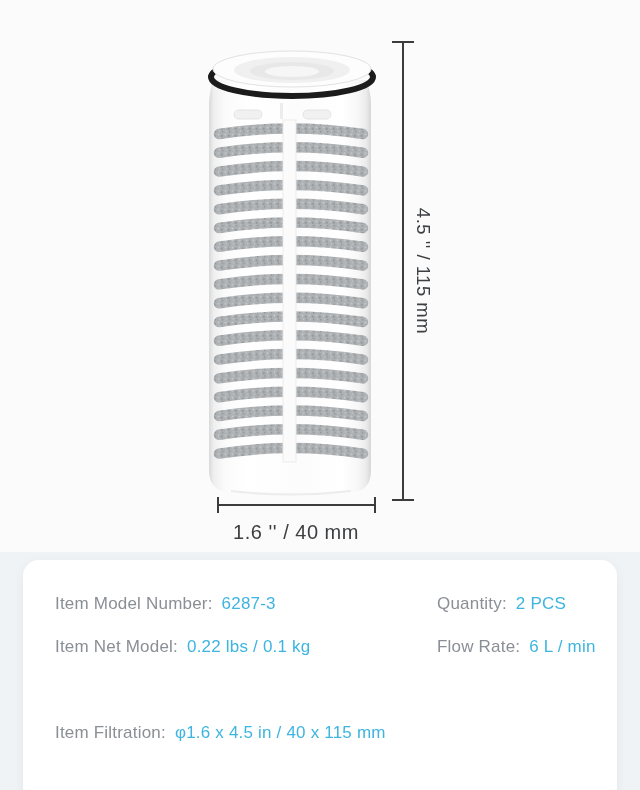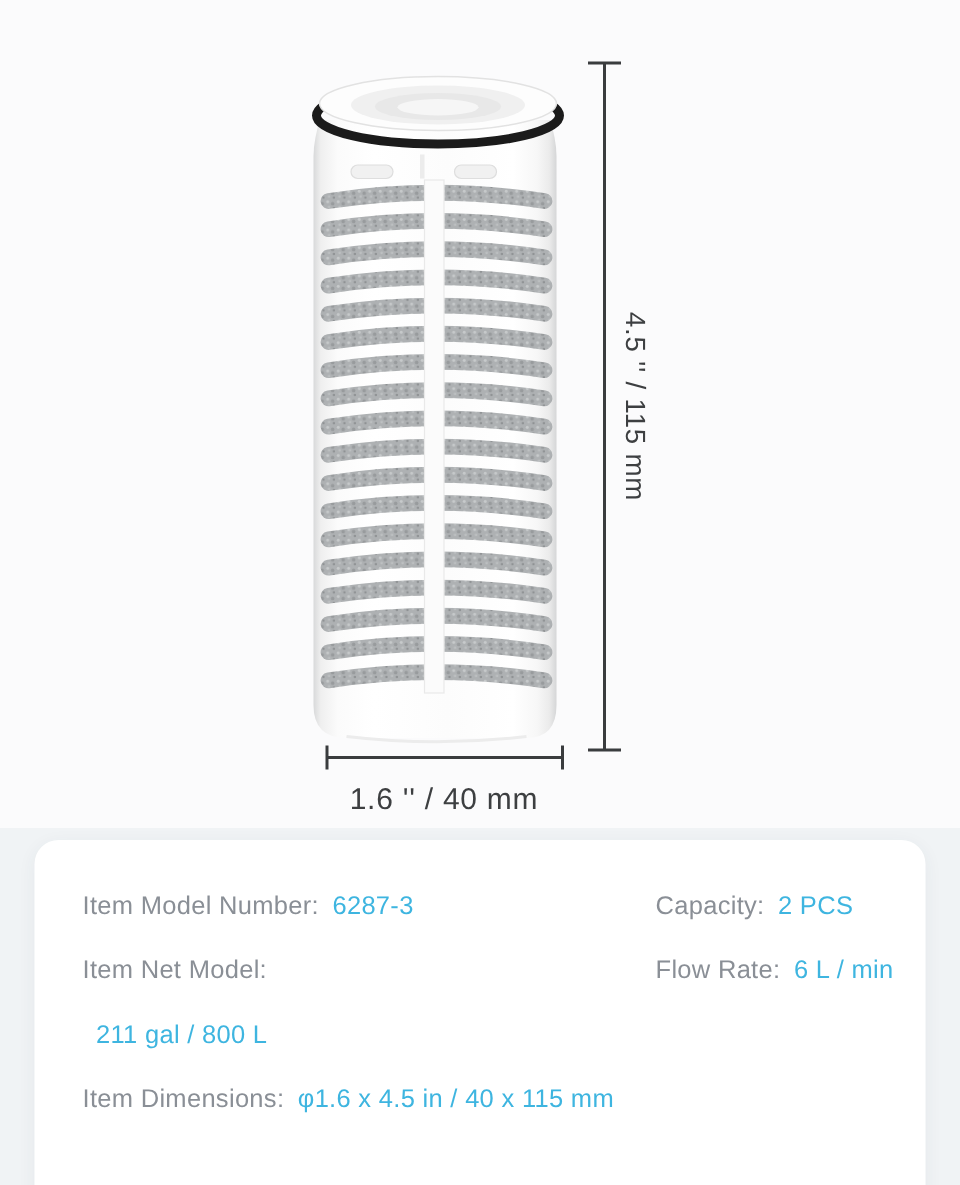--- a/index.html
+++ b/index.html
@@ -112,33 +112,33 @@
   <div class="bottom-section">
     <div class="spec-card">
 
       <div class="col-left">
         <div class="spec-row">
           <span class="spec-label">Item Model Number:</span>
           <span class="spec-value">6287-3</span>
         </div>
         <div class="spec-row">
           <span class="spec-label">Item Net Model:</span>
+          <span class="spec-value">0.22 lbs / 0.1 kg</span>
         </div>
         <div class="spec-row">
-          <span class="spec-value">211 gal / 800 L</span>
         </div>
         <div class="spec-row">
-          <span class="spec-label">Item Dimensions:</span>
+          <span class="spec-label">Item Filtration:</span>
           <span class="spec-value">φ1.6 x 4.5 in / 40 x 115 mm</span>
         </div>
       </div>
 
       <div class="col-right">
         <div class="spec-row">
-          <span class="spec-label">Capacity:</span>
+          <span class="spec-label">Quantity:</span>
           <span class="spec-value">2 PCS</span>
         </div>
         <div class="spec-row">
           <span class="spec-label">Flow Rate:</span>
           <span class="spec-value">6 L / min</span>
         </div>
       </div>
 
     </div>
   </div>

